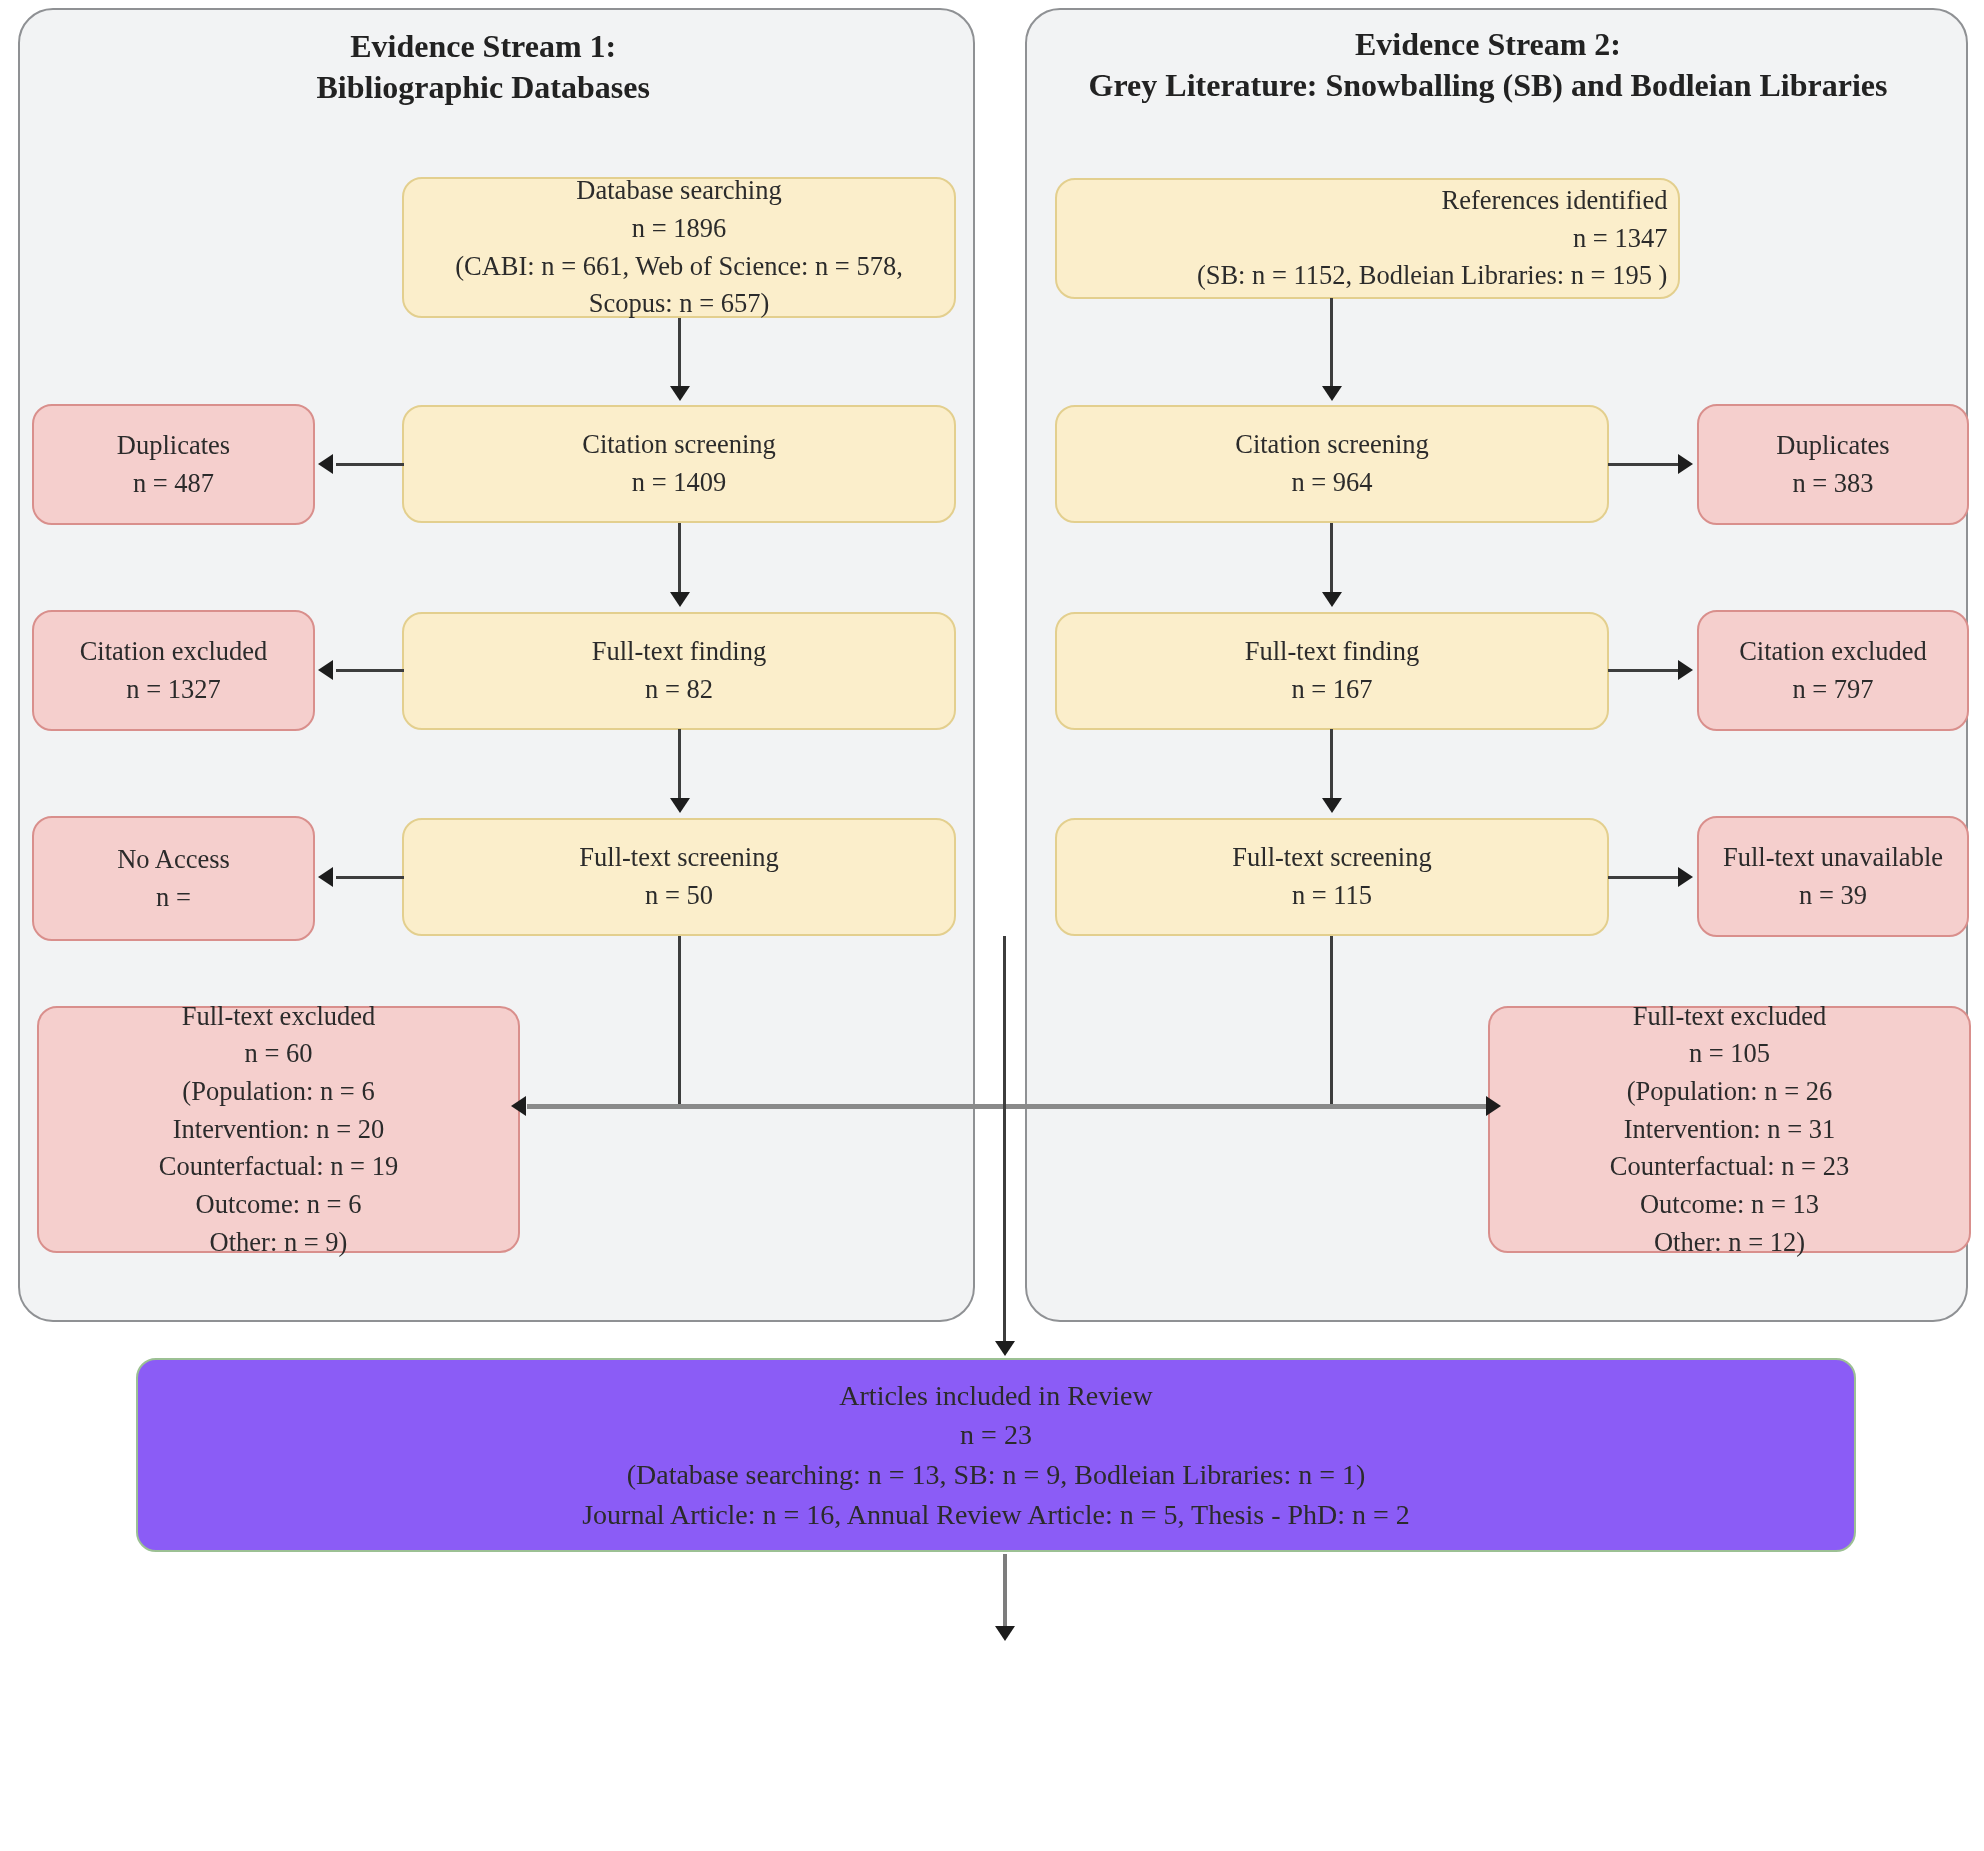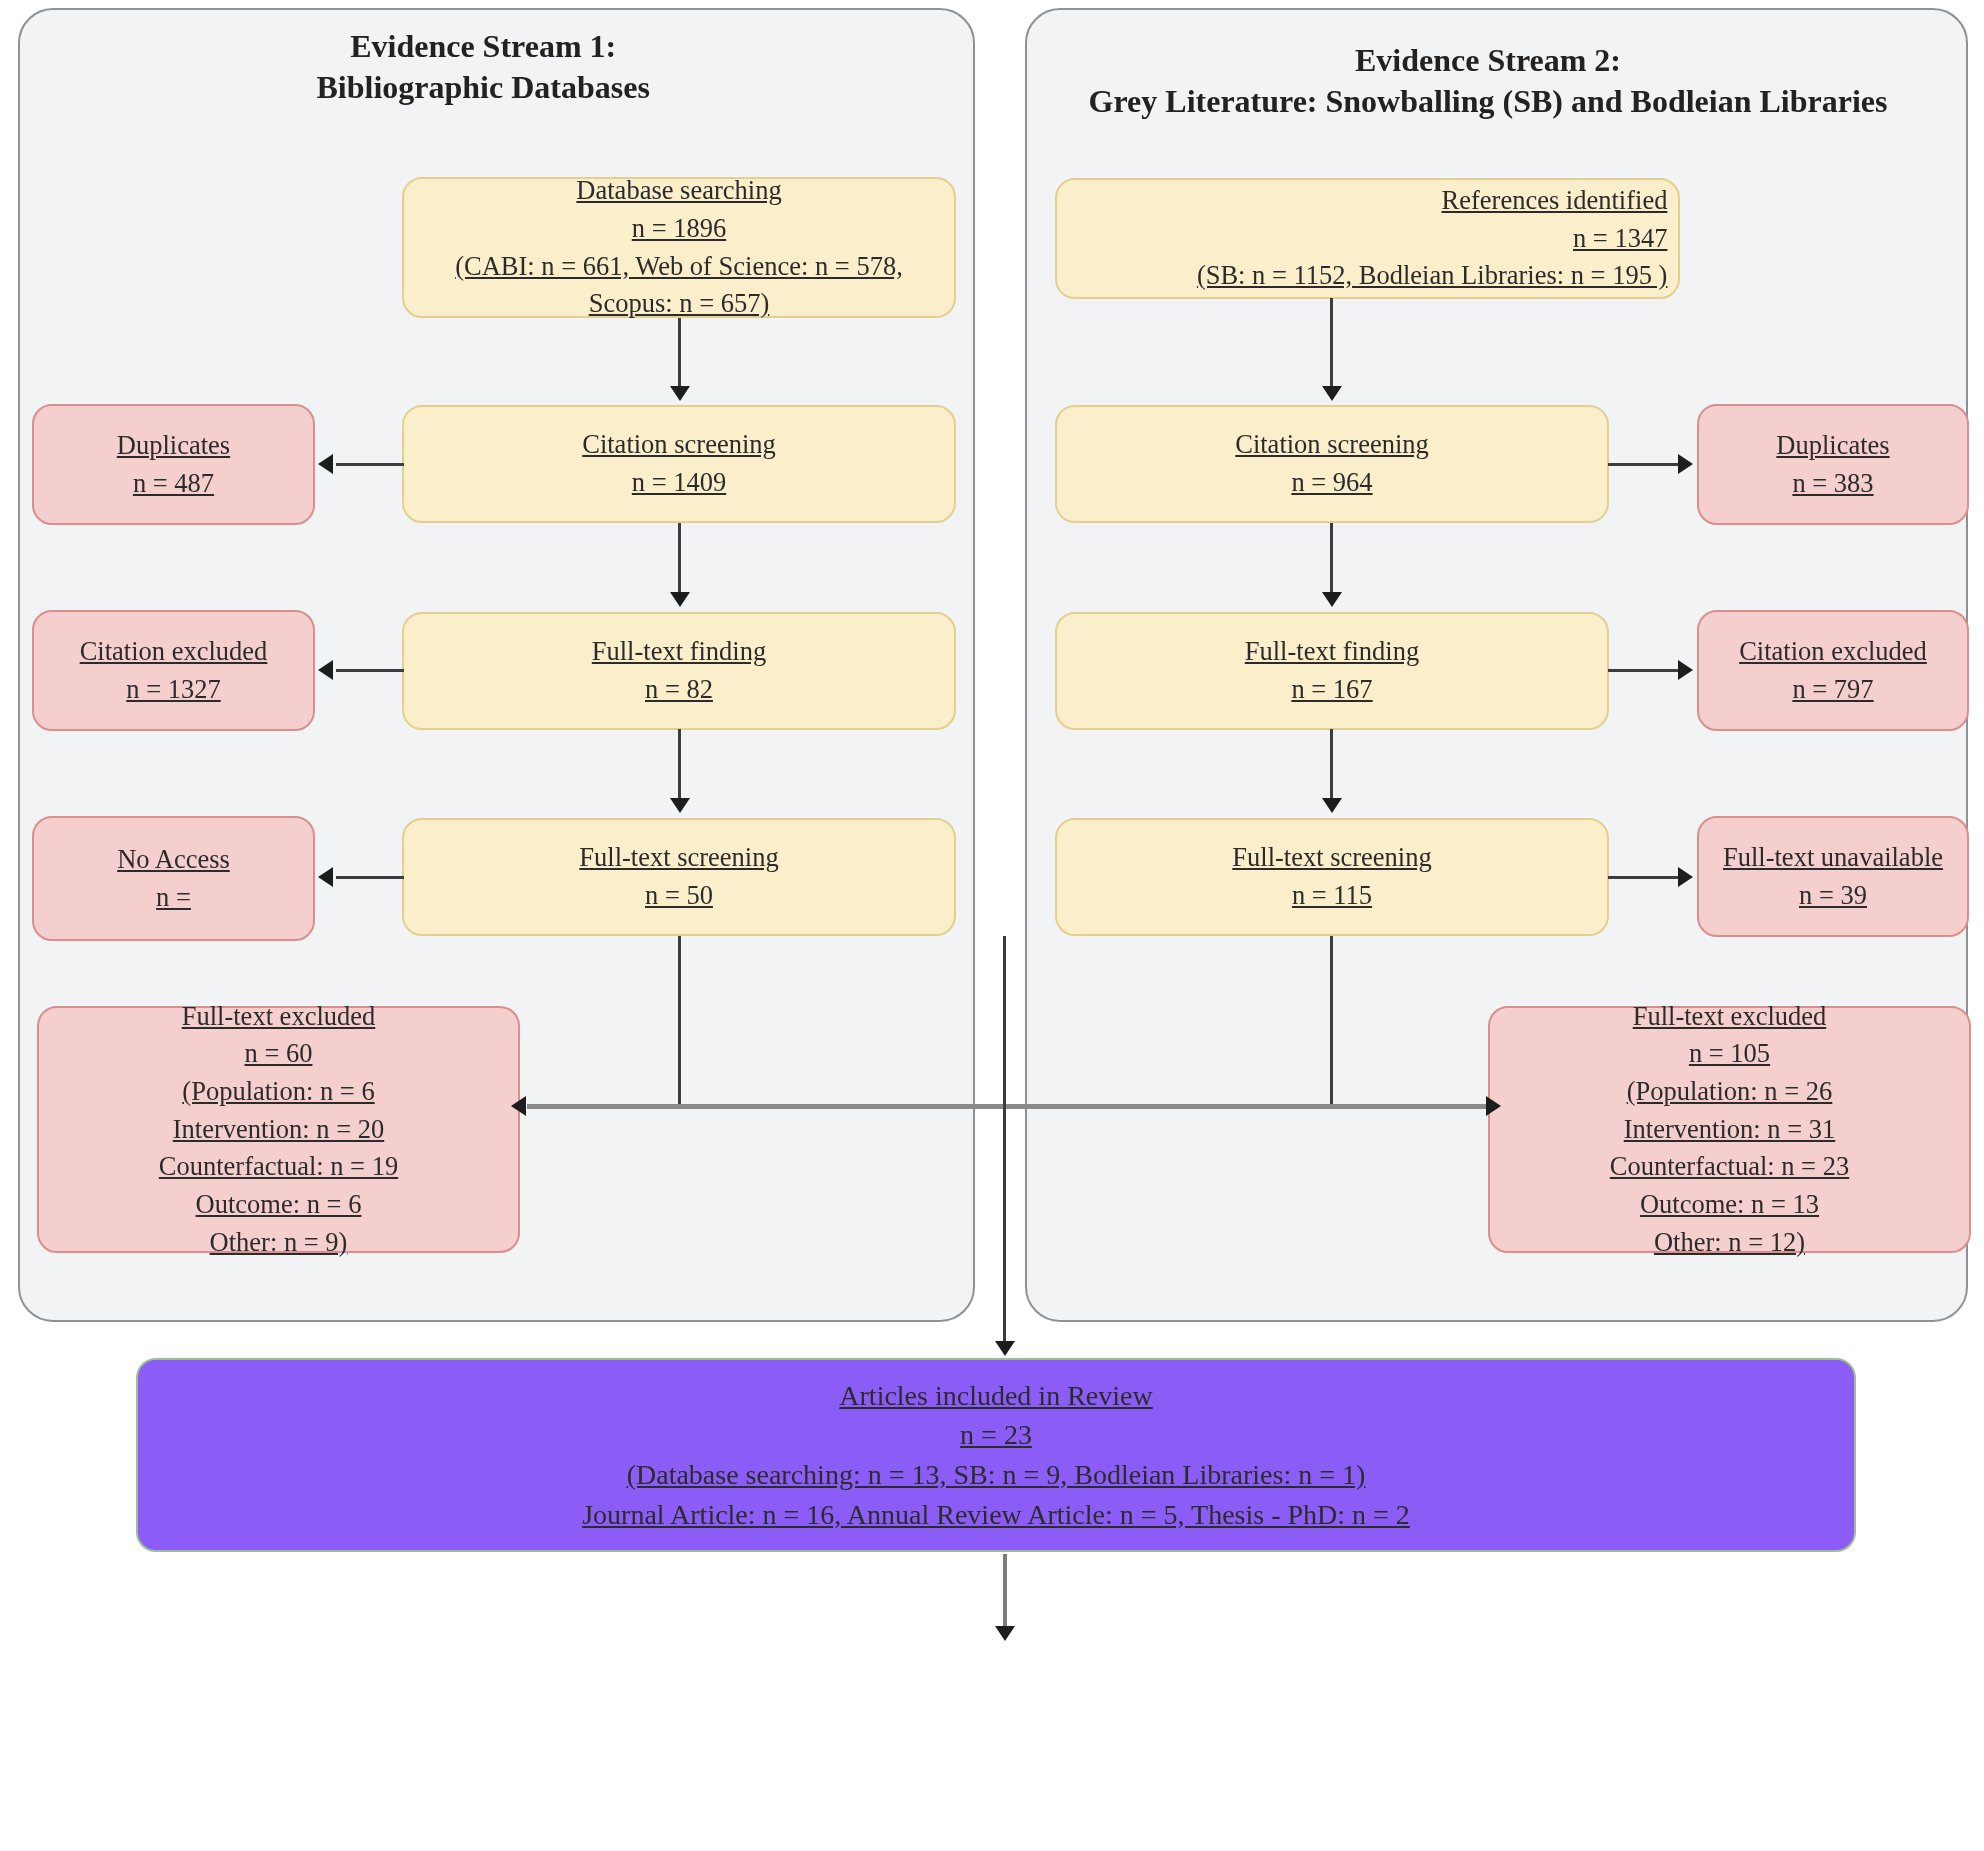--- a/index.html
+++ b/index.html
@@ -45,21 +45,21 @@
     text-align:center;
     font-size:26.5px;
     line-height:1.42;
     white-space:pre-line;
     padding:5.9px 10.6px;
   }
   .node.yellow{ background:#fbeecb; border:2.4px solid #e3cf8e; }
   .node.red   { background:#f5cfcd; border:2.4px solid #d98f8c; }
   .node.green { background:#8b5cf6; border:2.4px solid #9cc094; }
 
-  .node .txt{ display:block; width:100%;text-decoration:underline; }
+  .node .txt{ display:block; width:100%; }
 
   
   .vline{
     position:absolute;
     width:2.9px;
     background:#3d3d3d;
   }
   .vline.grey{ background:#7d7d7d; width:4.1px; }
   .hline{
     position:absolute;
@@ -93,21 +93,21 @@
 </head>
 <body>
 
 <div id="stage">
 
   <div class="panel" style="left:17.7px; top:8.2px; width:957px; height:1314px;"></div>
   <div class="panel-title" style="left:17.7px; top:26px; width:931px;">Evidence Stream 1:
 Bibliographic Databases</div>
 
   <div class="panel" style="left:1025px; top:8.2px; width:943px; height:1314px;"></div>
-  <div class="panel-title" style="left:999px; top:40px; width:978px;">Evidence Stream 2:
+  <div class="panel-title" style="left:999px; top:24px; width:978px;">Evidence Stream 2:
 Grey Literature: Snowballing (SB) and Bodleian Libraries</div>
 
   <div class="node yellow" style="left:402px; top:177px; width:554px; height:141px;">
     <span class="txt">Database searching
 n = 1896
 (CABI: n = 661, Web of Science: n = 578,
 Scopus: n = 657)</span>
   </div>
 
   <div class="node yellow" style="left:402px; top:405px; width:554px; height:118px;">

